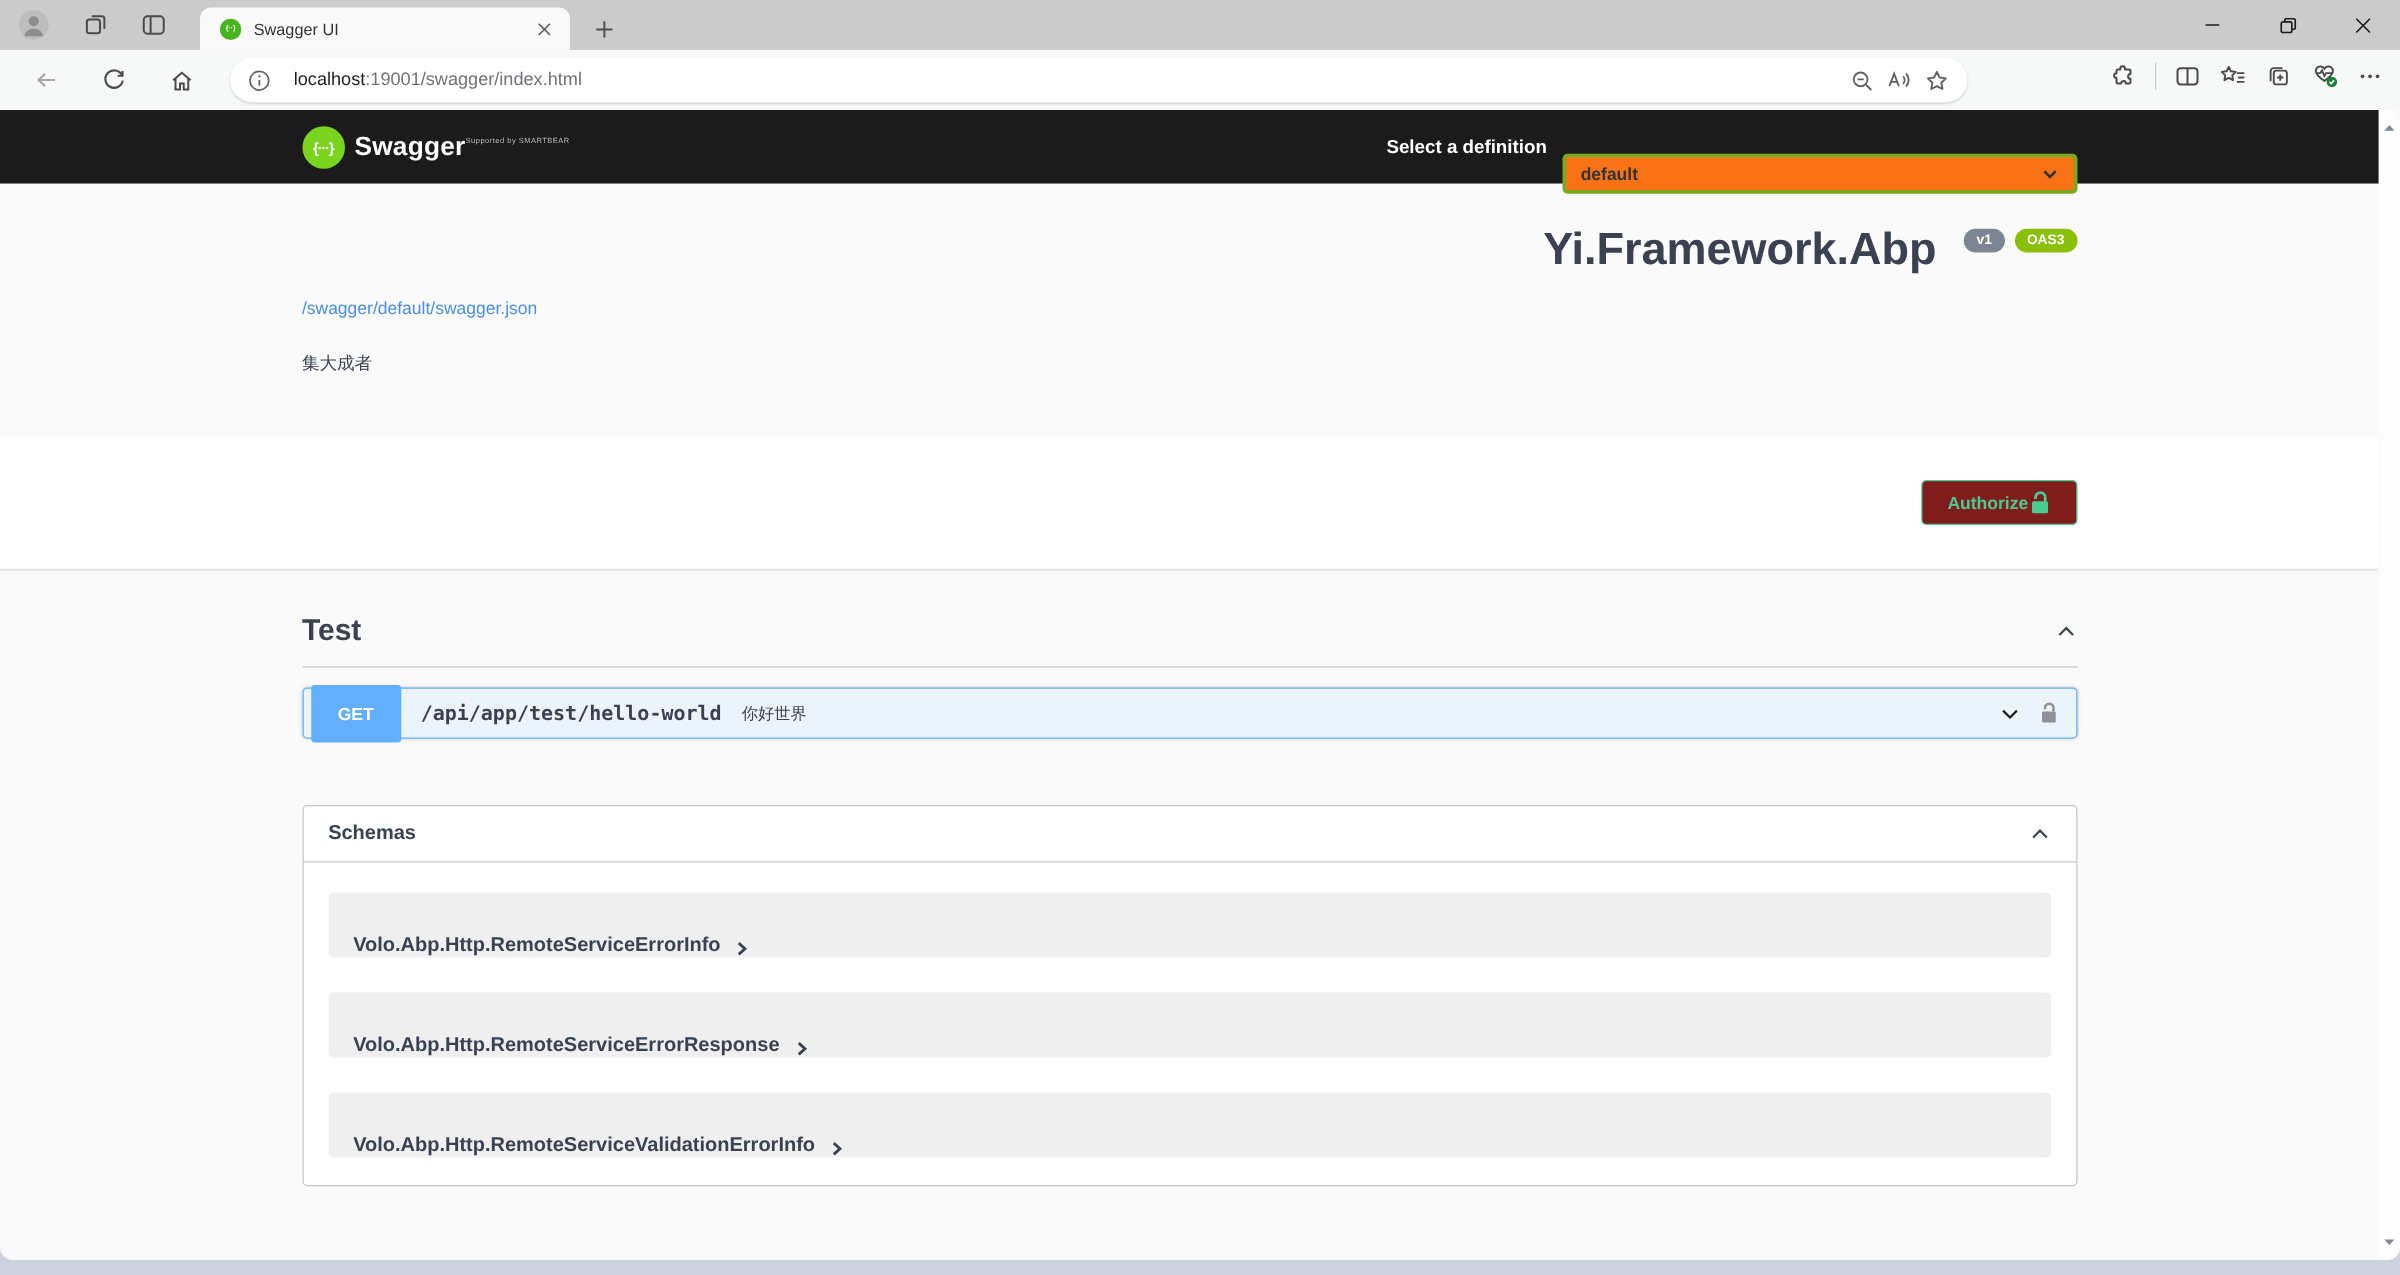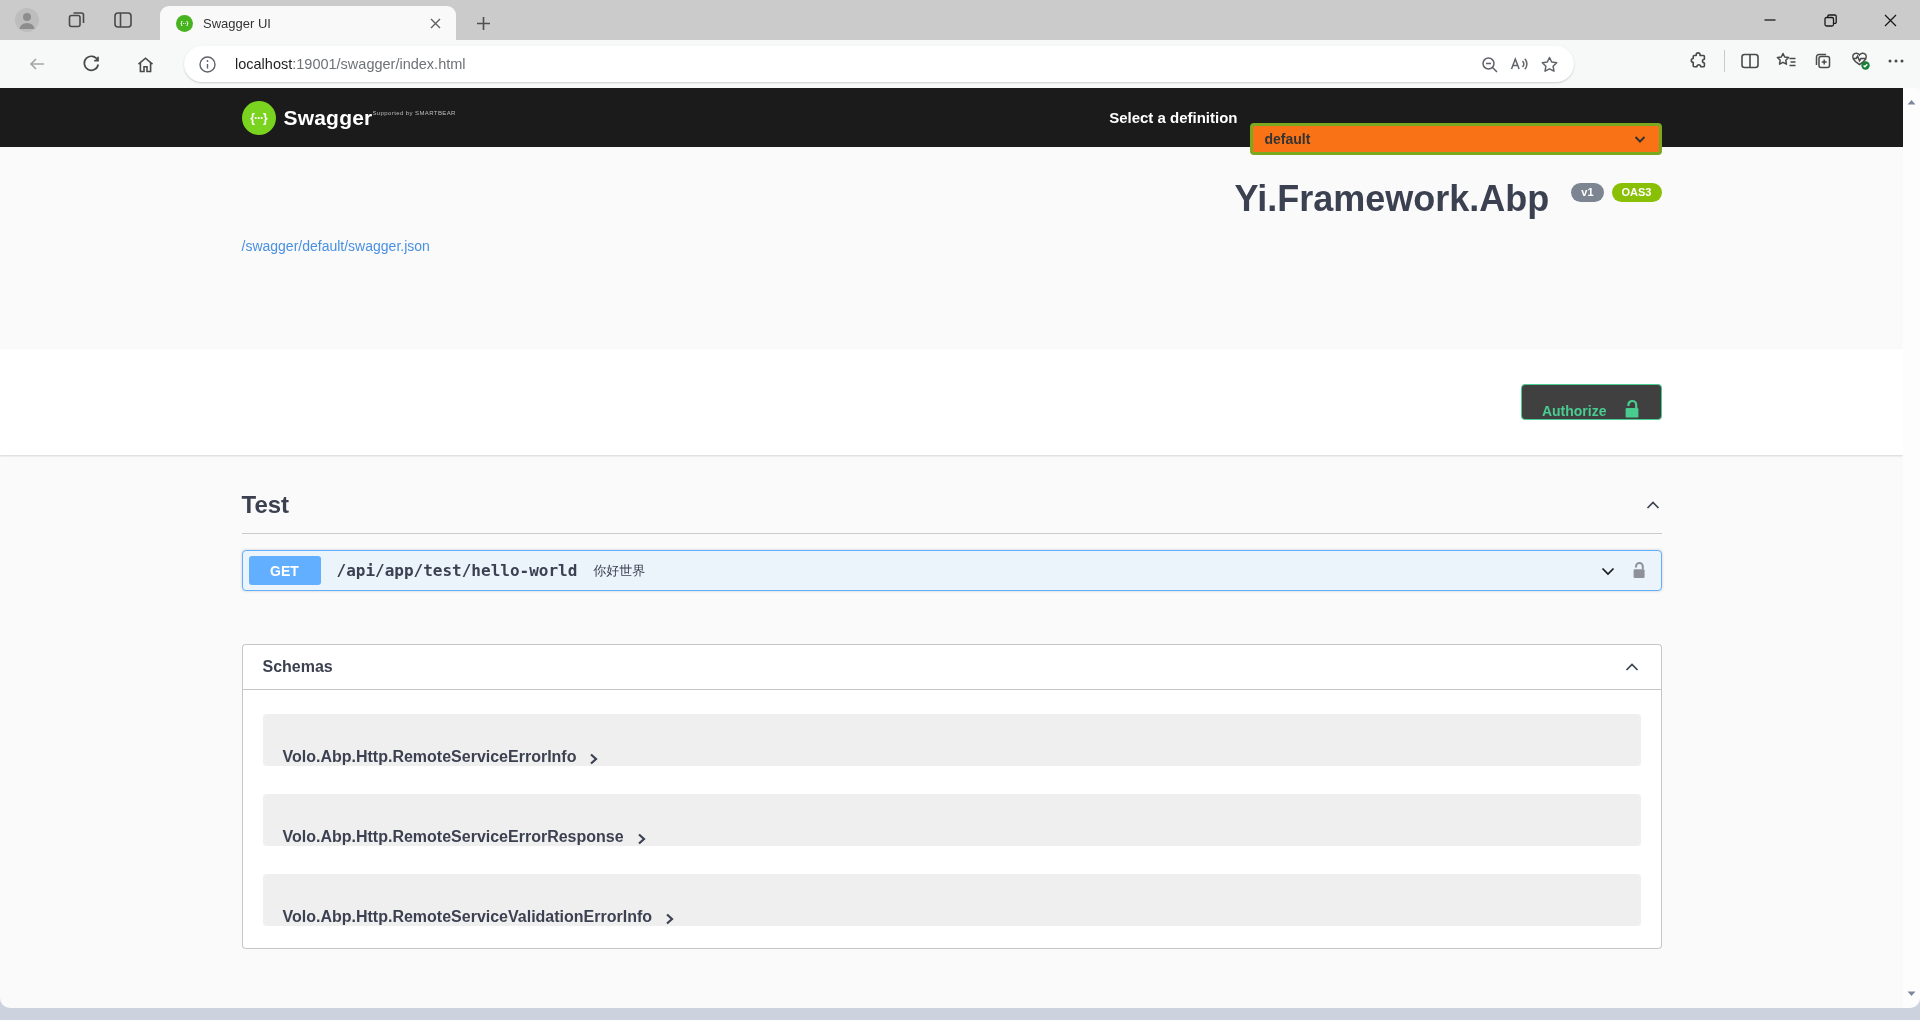--- a/index.html
+++ b/index.html
@@ -57,30 +57,30 @@
   .badges { display:flex; gap:8px; margin-top:2px; }
   .pill { color:#fff; font-size:11px; font-weight:bold; padding:4px 10px; border-radius:12px; line-height:1; }
   .pill-version { background:#7d8492; }
   .pill-oas { background:#89bf04; }
   .spec-link { display:inline-block; margin-top:21px; font-size:14px; color:#4990e2; text-decoration:none; }
   .api-desc { margin-top:26px; font-size:14px; color:#3b4151; }
 
   
   .scheme-container { background:#ffffff; box-shadow:0 1px 2px 0 rgba(0,0,0,.15); height:106px; display:flex; align-items:center; }
   .scheme-container .wrap { display:flex; justify-content:flex-end; }
-  .authorize-btn { display:flex; align-items:flex-end; gap:16px; border:1px solid #49cc90; background:#404040; color:#49cc90; font-weight:bold; font-size:14px; border-radius:4px; padding:0 20px; height:36px; cursor:pointer; font-family:inherit; }
+  .authorize-btn { display:flex; align-items:center; border:1px solid #49cc90; background:#7f1d1d; color:#49cc90; font-weight:bold; font-size:14px; border-radius:4px; padding:0 20px; height:36px; cursor:pointer; font-family:inherit; }
 
   
   .ops { padding-top:24px; }
   .tag-header { display:flex; align-items:center; justify-content:space-between; padding:12px 0 14px; border-bottom:1px solid rgba(59,65,81,.25); }
   .tag-title { font-size:24px; font-weight:bold; color:#3b4151; }
   .chev-btn { background:none; border:none; padding:0; cursor:pointer; }
 
   .opblock { margin-top:16px; height:41px; background:#ebf3fb; border:1px solid #61affe; border-radius:4px; box-shadow:0 0 3px rgba(0,0,0,.19); display:flex; align-items:center; padding:0 14px 0 6px; }
-  .method-badge { width:72px; height:29px; background:#61affe; border-radius:3px; color:#fff; font-size:14px; font-weight:bold; display:flex; align-items:center; justify-content:center; }
+  .method-badge { width:72px; height:46px; background:#61affe; border-radius:3px; color:#fff; font-size:14px; font-weight:bold; display:flex; align-items:center; justify-content:center; }
   .op-path { margin-left:16px; font-family:"DejaVu Sans Mono","Liberation Mono",monospace; font-size:16px; font-weight:600; color:#3b4151; }
   .op-summary { margin-left:16px; font-size:13px; color:#3b4151; }
   .op-right { margin-left:auto; display:flex; align-items:center; gap:14px; }
 
   
   .models { margin-top:53px; background:#fff; border:1px solid rgba(59,65,81,.3); border-radius:4px; }
   .models-header { display:flex; align-items:center; justify-content:space-between; padding:13px 20px; border-bottom:1px solid rgba(59,65,81,.3); }
   .models-title { font-size:16px; font-weight:bold; color:#3b4151; }
   .models-body { padding:24px 20px 22px; }
   .model-row { height:52px; background:#efefef; border-radius:4px; display:flex; align-items:flex-end; gap:12px; padding:0 20px; cursor:pointer; }
@@ -267,20 +267,21 @@
     <div class="hero">
       <div class="wrap">
         <div class="api-title">
           <span>Yi.Framework.Abp</span>
           <span class="badges">
             <span class="pill pill-version">v1</span>
             <span class="pill pill-oas">OAS3</span>
           </span>
         </div>
         <a class="spec-link" href="#">/swagger/default/swagger.json</a>
+        <div class="api-desc">集大成者</div>
       </div>
     </div>
 
     <div class="scheme-container">
       <div class="wrap">
         <button class="authorize-btn">
           <span>Authorize</span>
           <svg width="18" height="20">
               <path d="M13.2 9 V5.9 a3.9 3.9 0 0 0 -7.8 0 V7.1" fill="none" stroke="#49cc90" stroke-width="2.2"></path>
               <rect x="2.6" y="9" width="12.8" height="9.6" rx="1.3" fill="#49cc90"></rect>

